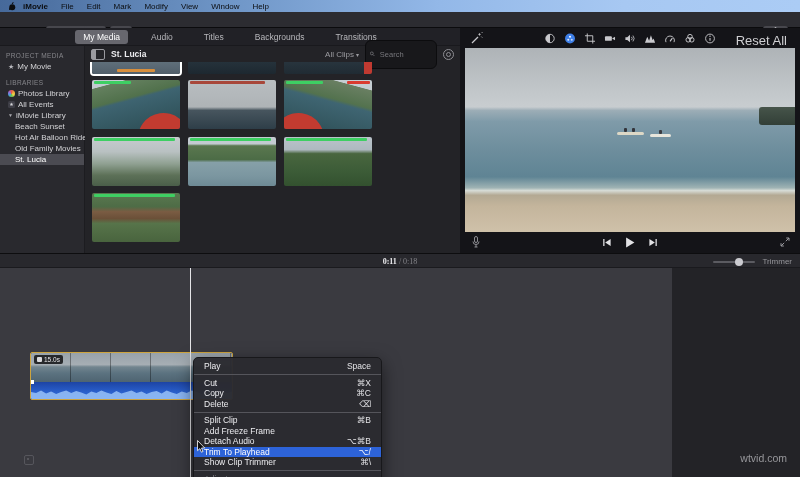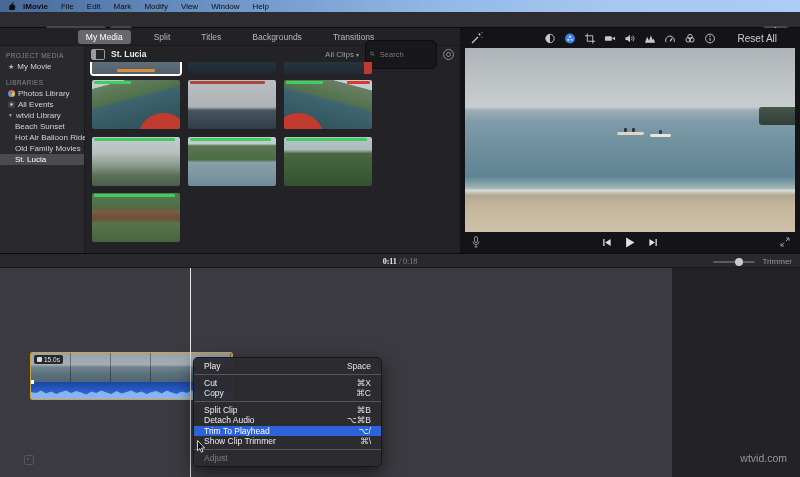--- a/index.html
+++ b/index.html
@@ -98,21 +98,21 @@
   .v10{background:linear-gradient(180deg,#5a7850 0%,#4e6c46 28%,#7a5c43 38%,#6b5038 52%,#57744a 62%,#49643e 100%);}
   
   .preview{position:absolute;left:460px;top:28px;width:340px;height:225px;background:#141418;}
   .pv-toolbar{position:absolute;left:0;top:0;width:100%;height:20px;display:flex;
     align-items:center;color:#c9c9cd;}
   .wand{position:absolute;left:10px;top:4px;width:13px;height:13px;}
   .pt-icons{position:absolute;left:50%;transform:translateX(-50%);display:flex;gap:7px;
     align-items:center;}
   .pt-icon{width:13px;height:13px;display:inline-flex;align-items:center;justify-content:center;}
   .pt-icon svg{width:11px;height:11px;}
-  .reset-all{position:absolute;right:23px;top:5px;font-size:10px;color:#cfcfd2;}
+  .reset-all{position:absolute;right:13px;top:5px;font-size:13px;color:#cfcfd2;}
   .video{position:absolute;left:5px;top:20px;width:330px;height:184px;
     background:
       linear-gradient(180deg,#aeb3b7 0%,#bfc4c7 20%,#c8cdd0 32%,#9cadb6 34%,#7f9ba9 40%,#6e8e9d 55%,#5f8494 70%,#9fb3b4 76%,#d7dcd6 77.5%,#b3a993 80%,#c4b59c 86%,#cfc1a9 100%);}
   .rocks{position:absolute;right:0;top:32%;width:11%;height:10%;background:linear-gradient(180deg,#46544a,#323f37);border-radius:3px 0 0 3px;}
   .kayak{position:absolute;border-radius:2px;}
   .k1{left:46%;top:45.5%;width:27px;height:3px;background:#ddd8c6;}
   .k1::before,.k1::after{content:"";position:absolute;top:-4px;width:3px;height:4px;background:#33343a;border-radius:1px;}
   .k1::before{left:7px;}.k1::after{left:15px;}
   .k2{left:56%;top:47%;width:21px;height:3px;background:#e8e6dc;}
   .k2::before{content:"";position:absolute;top:-4px;left:9px;width:3px;height:4px;background:#3a3b40;border-radius:1px;}
@@ -212,21 +212,21 @@
     <span class="tb-btn share-btn">
       <svg width="9" height="10" viewBox="0 0 9 10">
           <path d="M4.5 0.5v5M2.5 2.2 4.5.4l2 1.8" stroke="#c9c9cd" fill="none" stroke-width=".9"></path>
           <path d="M1.5 4h-1v5.5h8V4h-1" stroke="#c9c9cd" fill="none" stroke-width=".9"></path>
         </svg>
     </span>
   </div>
 
   <div class="tabbar">
       <span class="tab tab-sel">My Media</span>
-      <span class="tab">Split</span>
+      <span class="tab">Audio</span>
       <span class="tab">Titles</span>
       <span class="tab">Backgrounds</span>
       <span class="tab">Transitions</span>
     </div>
 
   <div class="sidebar">
       <div class="sb-header">PROJECT MEDIA</div>
       <div class="sb-item">
         <span class="sb-icon sb-icon-star"></span>
         <span class="sb-label">My Movie</span>
@@ -235,21 +235,21 @@
       <div class="sb-item">
         <span class="sb-icon sb-icon-flower"></span>
         <span class="sb-label">Photos Library</span>
       </div>
       <div class="sb-item">
         <span class="sb-icon sb-icon-star-box"></span>
         <span class="sb-label">All Events</span>
       </div>
       <div class="sb-item">
         <span class="sb-icon sb-icon-disclosure"></span>
-        <span class="sb-label">wtvid Library</span>
+        <span class="sb-label">iMovie Library</span>
       </div>
       <div class="sb-item sb-indent">
         <span class="sb-label">Beach Sunset</span>
       </div>
       <div class="sb-item sb-indent">
         <span class="sb-label">Hot Air Balloon Ride</span>
       </div>
       <div class="sb-item sb-indent">
         <span class="sb-label">Old Family Movies</span>
       </div>
@@ -448,24 +448,31 @@
         </div>
         <div class="cm-sep"></div>
         <div class="cm-item">
           <span class="cm-label">Cut</span>
           <span class="cm-key">⌘X</span>
         </div>
         <div class="cm-item">
           <span class="cm-label">Copy</span>
           <span class="cm-key">⌘C</span>
         </div>
+        <div class="cm-item">
+          <span class="cm-label">Delete</span>
+          <span class="cm-key">⌫</span>
+        </div>
         <div class="cm-sep"></div>
         <div class="cm-item">
           <span class="cm-label">Split Clip</span>
           <span class="cm-key">⌘B</span>
+        </div>
+        <div class="cm-item">
+          <span class="cm-label">Add Freeze Frame</span>
         </div>
         <div class="cm-item">
           <span class="cm-label">Detach Audio</span>
           <span class="cm-key">⌥⌘B</span>
         </div>
         <div class="cm-item cm-hl">
           <span class="cm-label">Trim To Playhead</span>
           <span class="cm-key">⌥/</span>
         </div>
         <div class="cm-item">

